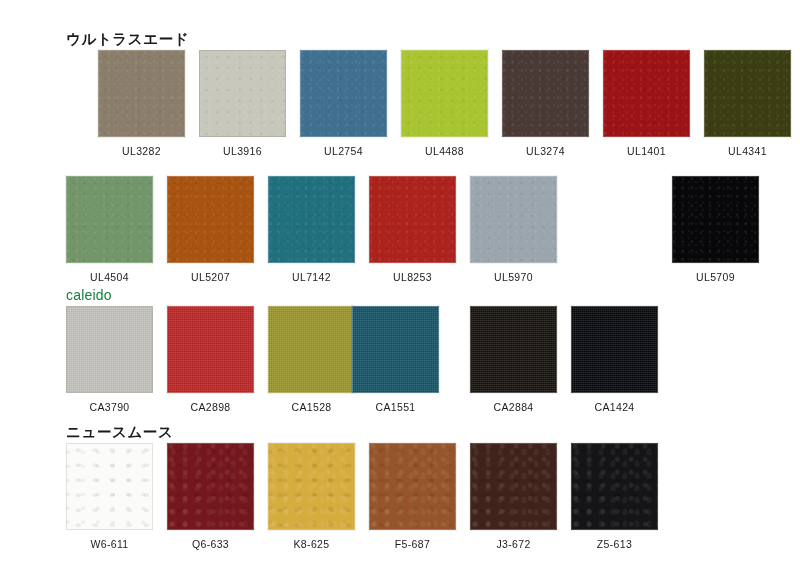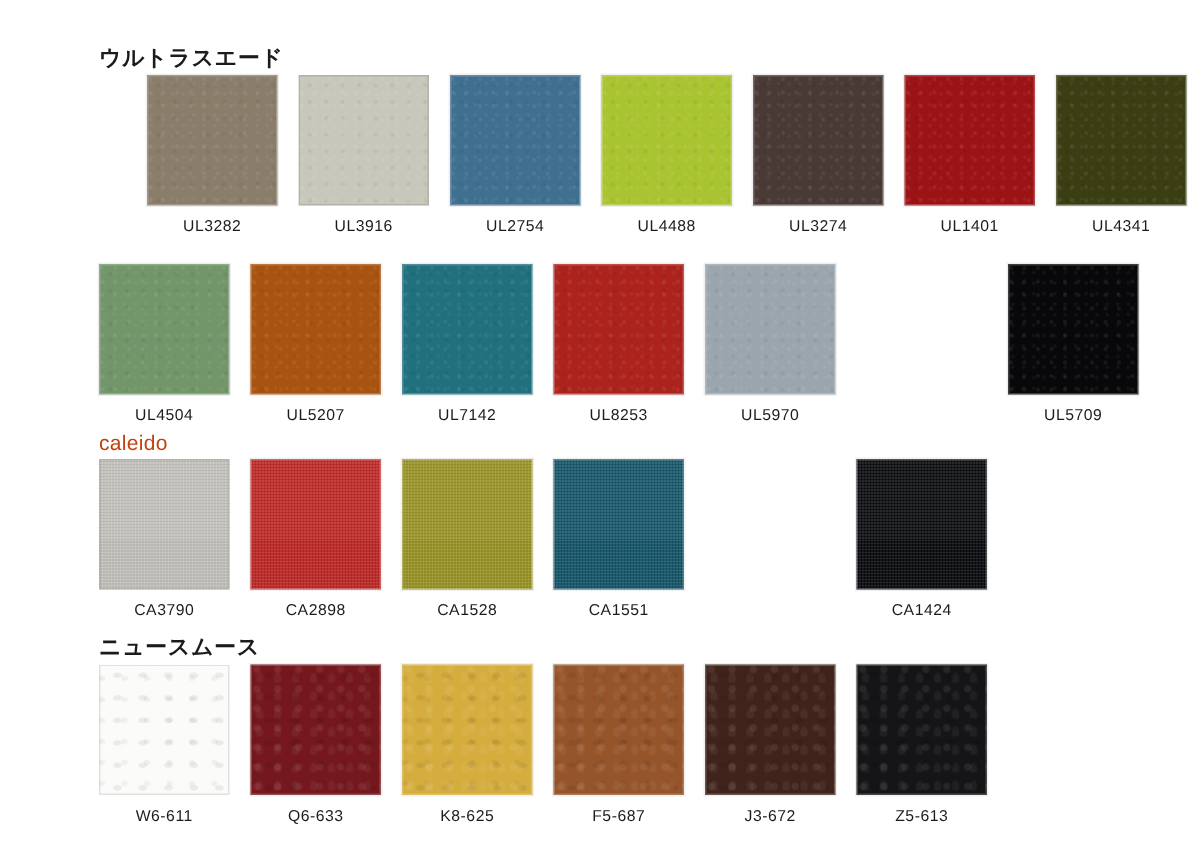--- a/index.html
+++ b/index.html
@@ -37,21 +37,21 @@
     font-weight: 700;
     color: #1b1b1b;
     letter-spacing: 0.6px;
     white-space: nowrap;
     line-height: 1;
   }
   .section-header.latin {
     font-weight: 400;
     font-size: 14px;
     letter-spacing: 0.2px;
-    color: #c2410c;
+    color: #15803d;
   }
 
   .swatch-row {
     position: absolute;
     left: 0;
     width: 800px;
     height: 112px;
   }
 
   .swatch-cell {
@@ -183,23 +183,27 @@
           <div class="swatch-label">CA3790</div>
         </div>
         <div class="swatch-cell" style="left: 167px;">
           <div class="swatch-chip tex-linen" title="CA2898" style="background: rgb(188, 37, 36); box-shadow: rgba(255, 255, 255, 0.22) 0px 0px 0px 1px inset, rgba(0, 0, 0, 0.06) 0px 0px 0px 1px;"></div>
           <div class="swatch-label">CA2898</div>
         </div>
         <div class="swatch-cell" style="left: 268px;">
           <div class="swatch-chip tex-linen" title="CA1528" style="background: rgb(155, 149, 39); box-shadow: rgba(255, 255, 255, 0.22) 0px 0px 0px 1px inset, rgba(0, 0, 0, 0.06) 0px 0px 0px 1px;"></div>
           <div class="swatch-label">CA1528</div>
         </div>
-        <div class="swatch-cell" style="left: 369px;">
+        <div class="swatch-cell" style="left: 352px;">
           <div class="swatch-chip tex-linen" title="CA1551" style="background: rgb(19, 83, 103); box-shadow: rgba(255, 255, 255, 0.22) 0px 0px 0px 1px inset, rgba(0, 0, 0, 0.06) 0px 0px 0px 1px;"></div>
           <div class="swatch-label">CA1551</div>
+        </div>
+        <div class="swatch-cell" style="left: 470px;">
+          <div class="swatch-chip tex-linen" title="CA2884" style="background: rgb(21, 17, 12); box-shadow: rgba(255, 255, 255, 0.22) 0px 0px 0px 1px inset, rgba(0, 0, 0, 0.06) 0px 0px 0px 1px;"></div>
+          <div class="swatch-label">CA2884</div>
         </div>
         <div class="swatch-cell" style="left: 571px;">
           <div class="swatch-chip tex-linen" title="CA1424" style="background: rgb(7, 8, 11); box-shadow: rgba(255, 255, 255, 0.22) 0px 0px 0px 1px inset, rgba(0, 0, 0, 0.06) 0px 0px 0px 1px;"></div>
           <div class="swatch-label">CA1424</div>
         </div>
       </div>
     </div>
     <div class="section">
       <div class="section-header" style="top: 425px;">ニュースムース</div>
       <div class="swatch-row" style="top: 443px;">

